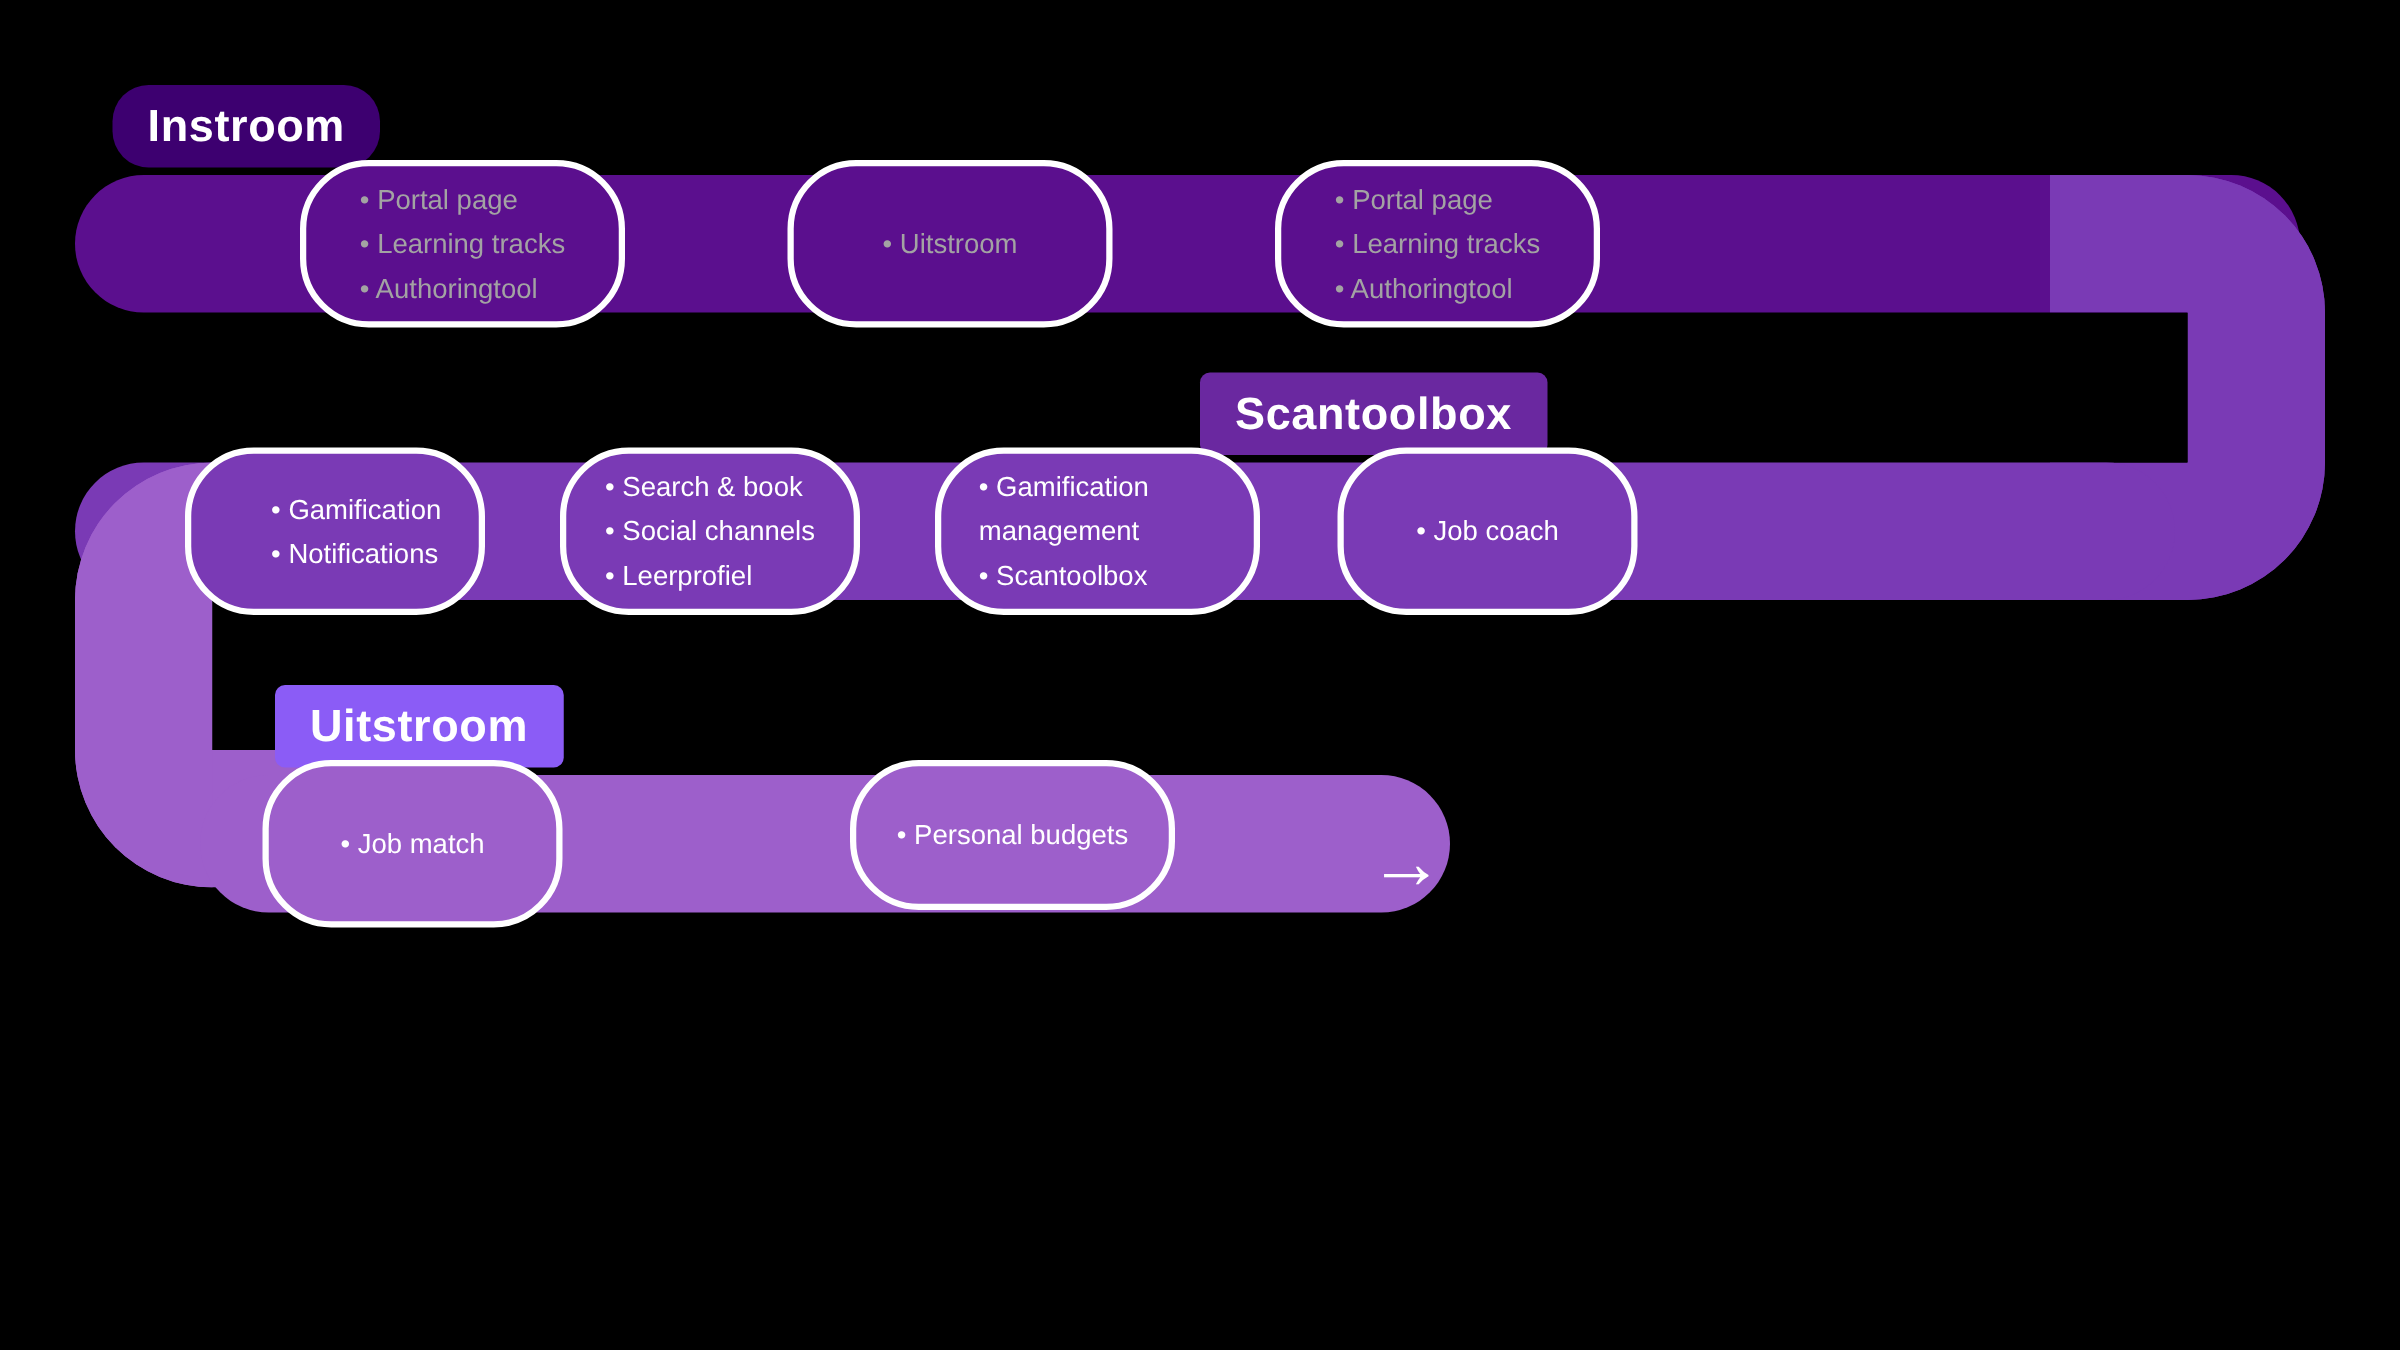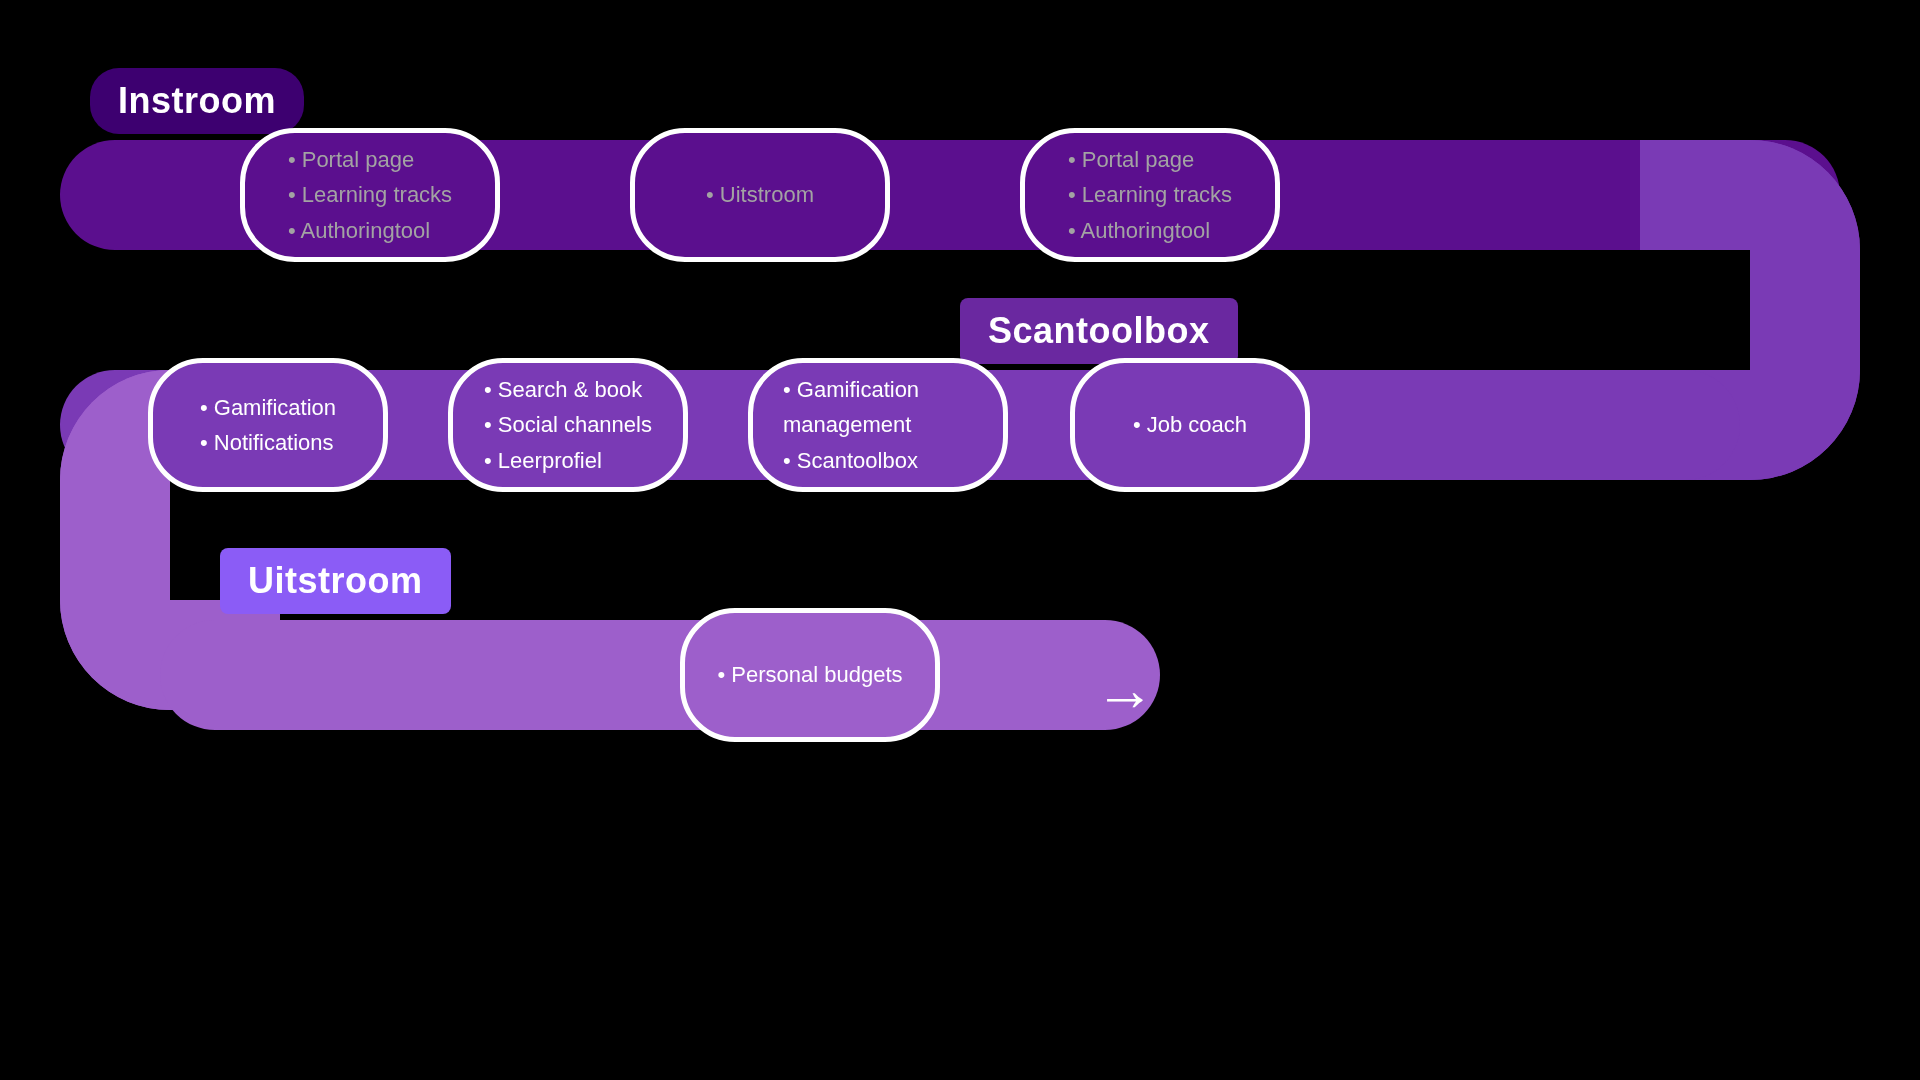--- a/index.html
+++ b/index.html
@@ -143,20 +143,21 @@
       width: 260px;
       height: 134px;
     }
 
     
     .pill-m1 {
       top: 358px;
       left: 148px;
       width: 240px;
       height: 134px;
+      justify-content: flex-end;
     }
     .pill-m2 {
       top: 358px;
       left: 448px;
       width: 240px;
       height: 134px;
     }
     .pill-m3 {
       top: 358px;
       left: 748px;
@@ -174,21 +175,21 @@
     .pill-b1 {
       top: 608px;
       left: 210px;
       width: 240px;
       height: 134px;
     }
     .pill-b2 {
       top: 608px;
       left: 680px;
       width: 260px;
-      height: 134px;
+      height: 120px;
     }
 
     
     .arrow {
       position: absolute;
       top: 655px;
       left: 1095px;
       font-size: 60px;
       color: #fff;
       font-weight: bold;
@@ -300,20 +301,27 @@
   </div>
 
   <div class="pill pill-medium pill-m4">
     <div class="pill-inner">
       <ul>
         <li>Job coach</li>
       </ul>
     </div>
   </div>
 
+  <div class="pill pill-light pill-b1">
+    <div class="pill-inner">
+      <ul>
+        <li>Job match</li>
+      </ul>
+    </div>
+  </div>
 
   <div class="pill pill-light pill-b2">
     <div class="pill-inner">
       <ul>
         <li>Personal budgets</li>
       </ul>
     </div>
   </div>
 
   <div class="arrow">→</div>

